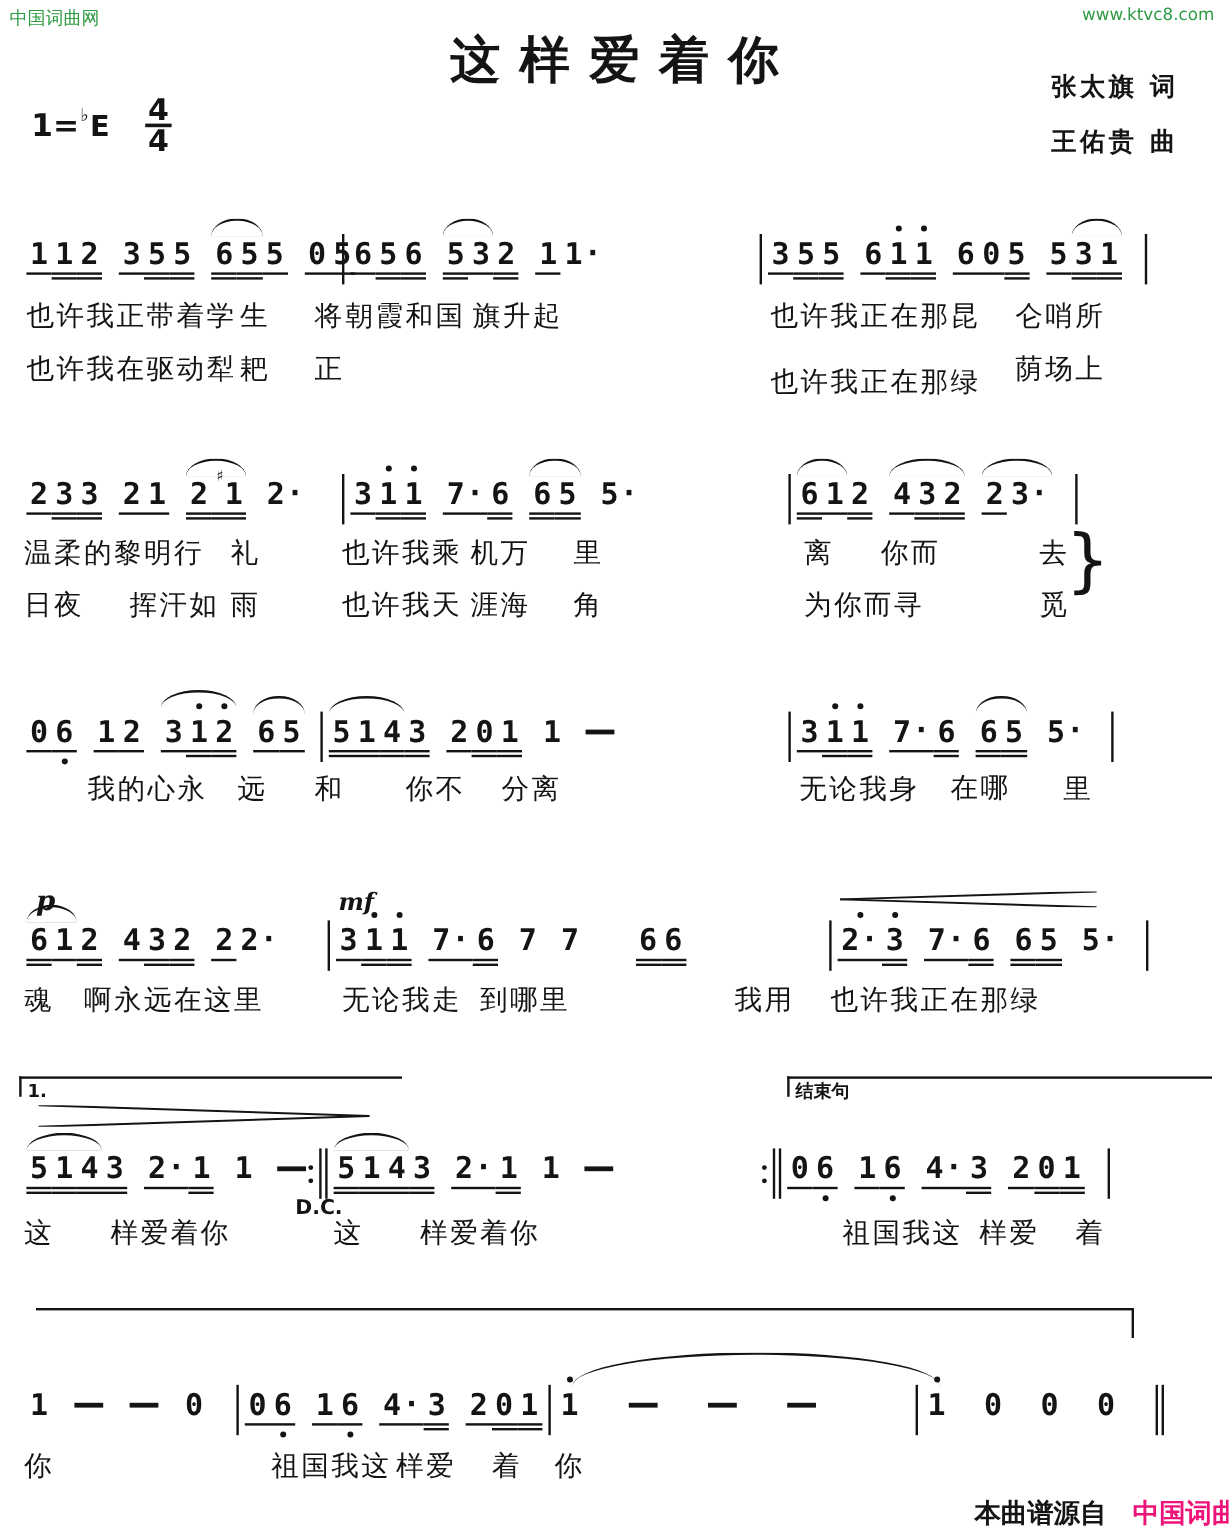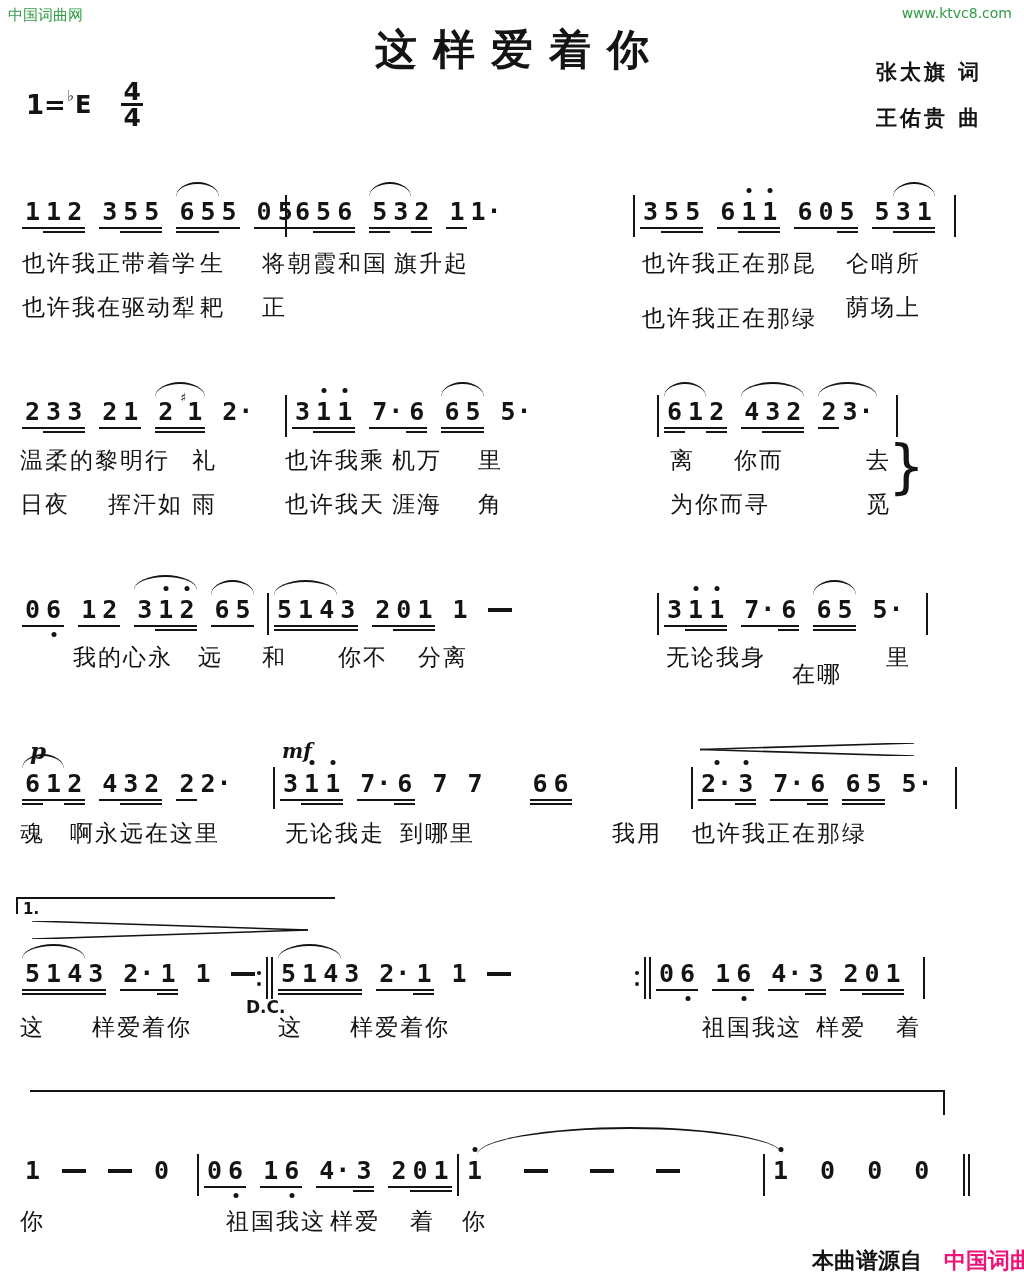--- a/index.html
+++ b/index.html
@@ -608,21 +608,21 @@
           <span class="barwrap">
             <i class="bar"></i>
           </span>
         </div>
         <div class="lyrseg" style="left: 42px; top: 56px; margin-left: 31px;">我的心永</div>
         <div class="lyrseg" style="left: 198px; top: 56px;">远</div>
         <div class="lyrseg" style="left: 262px; top: 56px;">和</div>
         <div class="lyrseg" style="left: 338px; top: 56px;">你不</div>
         <div class="lyrseg" style="left: 418px; top: 56px;">分离</div>
         <div class="lyrseg" style="left: 666px; top: 56px;">无论我身</div>
-        <div class="lyrseg" style="left: 792px; top: 73px;">在哪</div>
+        <div class="lyrseg" style="left: 792px; top: 55px;">在哪</div>
         <div class="lyrseg" style="left: 886px; top: 56px;">里</div>
       </div>
       <div class="system" style="top: 733px;">
         <div class="measure" style="left: 22px; top: 37px;">
           <div class="grp">
             <span class="tok">
               <span class="num">6</span>
               <i class="ul u1"></i>
               <i class="ul u2"></i>
             </span>
@@ -953,20 +953,21 @@
           </span>
         </div>
         <div class="lyrseg" style="left: 20px; top: 119px;">这</div>
         <div class="lyrseg" style="left: 92px; top: 119px;">样爱着你</div>
         <div class="lyrseg" style="left: 278px; top: 119px;">这</div>
         <div class="lyrseg" style="left: 350px; top: 119px;">样爱着你</div>
         <div class="lyrseg" style="left: 702px; top: 119px;">祖国我这</div>
         <div class="lyrseg" style="left: 816px; top: 119px;">样爱</div>
         <div class="lyrseg" style="left: 896px; top: 119px;">着</div>
         <div class="volta" style="left: 16px; top: 4px; width: 317px;"><span class="vlabel">1.</span></div>
+        <div class="volta" style="left: 656px; top: 4px; width: 352px;"><span class="vlabel">结束句</span></div>
         <div class="hairpin" style="left: 32px; top: 28px;"><svg width="276" height="18">
             <line x1="0" y1="0" x2="276" y2="9" stroke="#141414" stroke-width="1.6"></line>
             <line x1="0" y1="18" x2="276" y2="9" stroke="#141414" stroke-width="1.6"></line>
           </svg></div>
         <div class="mark dc" style="left: 246px; top: 104px;">D.C.</div>
       </div>
       <div class="system" style="top: 1085px;">
         <div class="measure" style="left: 22px; top: 72px; --gm: 16px;">
           <div class="grp">
             <span class="tok">

